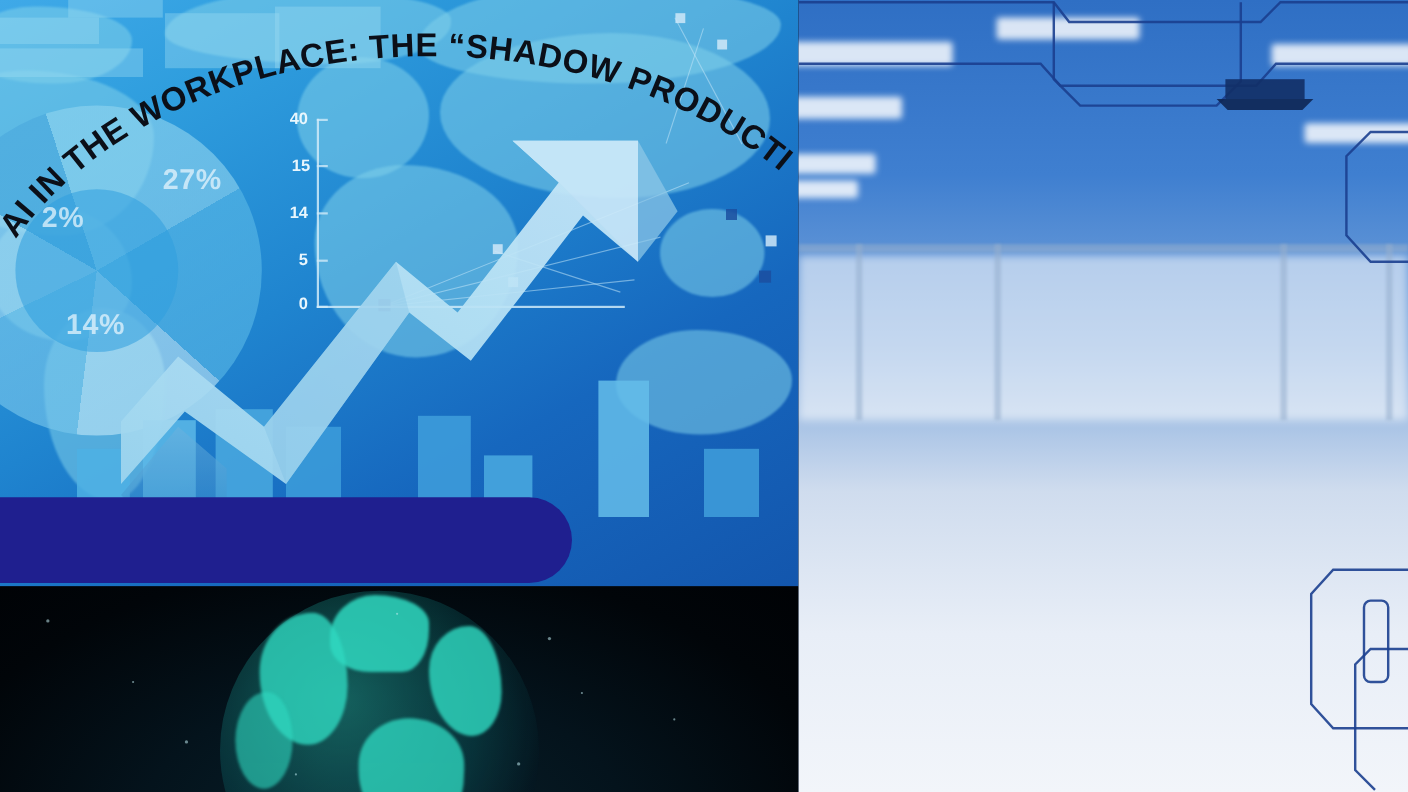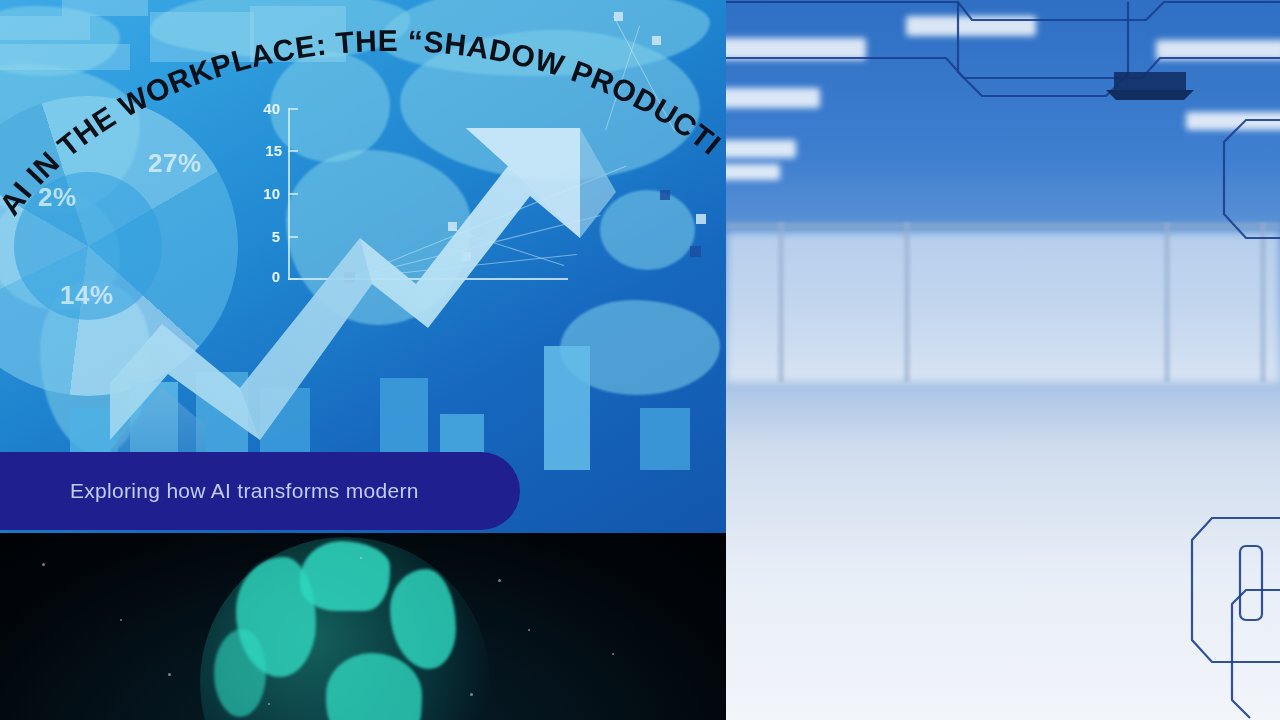--- a/index.html
+++ b/index.html
@@ -141,21 +141,21 @@
         <div class="ax-v"></div>
         <div class="ax-h"></div>
         <div class="tick" style="top:0;"></div>
         <div class="tick" style="top:42px;"></div>
         <div class="tick" style="top:85px;"></div>
         <div class="tick" style="top:128px;"></div>
         <div class="tick" style="top:170px;"></div>
       </div>
       <div class="ytl" style="left:246px;top:100px;">40</div>
       <div class="ytl" style="left:248px;top:142px;">15</div>
-      <div class="ytl" style="left:246px;top:185px;">10</div>
+      <div class="ytl" style="left:246px;top:185px;">14</div>
       <div class="ytl" style="left:246px;top:228px;">5</div>
       <div class="ytl" style="left:246px;top:268px;">0</div>
 
       <svg id="arrow" viewBox="0 0 520 370">
         <defs>
           <linearGradient id="argrad" x1="0" y1="1" x2="1" y2="0">
             <stop offset="0%" stop-color="#9fd6ef"></stop>
             <stop offset="55%" stop-color="#b7e2f5"></stop>
             <stop offset="100%" stop-color="#cdeafa"></stop>
           </linearGradient>
@@ -177,21 +177,20 @@
             <path id="arcpath" d="M 10,236 A 420,300 0 0 1 712,170"></path>
           </defs>
           <text>
             <textPath href="#arcpath" startOffset="1%">AI IN THE WORKPLACE: THE “SHADOW PRODUCTIVITY ECONOMY”</textPath>
           </text>
         </svg>
       </div>
 
       <div id="subtitle-banner">
         <div id="subtitle-text">
-          <div>Exploring how AI transforms modern</div>
         </div>
       </div>
     </div>
 
     <div id="earth-strip">
       <div id="earth-globe"></div>
       <div class="cont" style="left:300px;top:8px;width:90px;height:70px;border-radius:50% 60% 30% 45%/60% 40% 60% 40%;opacity:.85;"></div>
       <div class="cont" style="left:236px;top:24px;width:80px;height:120px;border-radius:60% 40% 45% 55%/45% 55% 45% 55%;opacity:.8;"></div>
       <div class="cont" style="left:390px;top:36px;width:66px;height:100px;border-radius:55% 45% 40% 60%/40% 60% 40% 60%;opacity:.82;"></div>
       <div class="cont" style="left:326px;top:120px;width:96px;height:110px;border-radius:50% 55% 35% 65%/40% 40% 60% 60%;opacity:.78;"></div>

